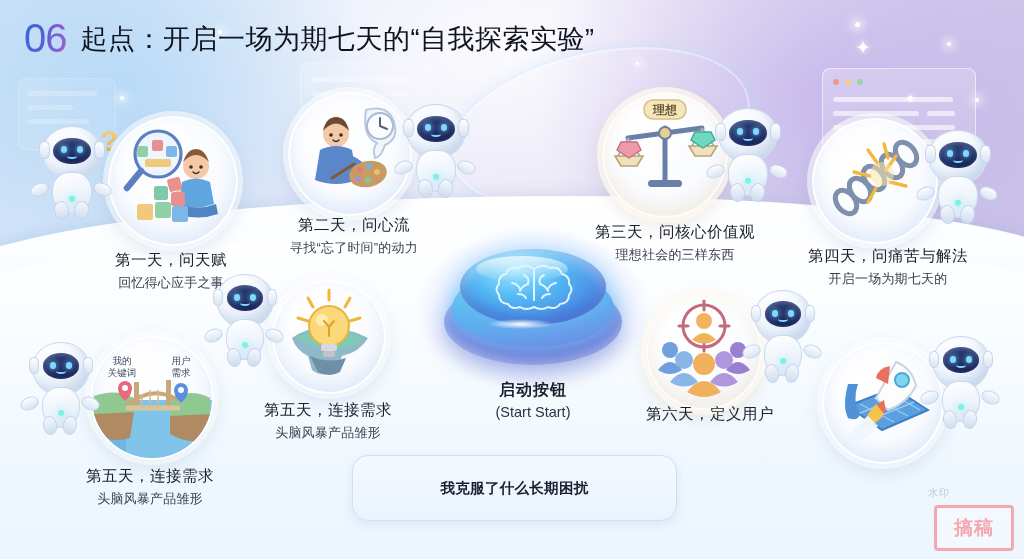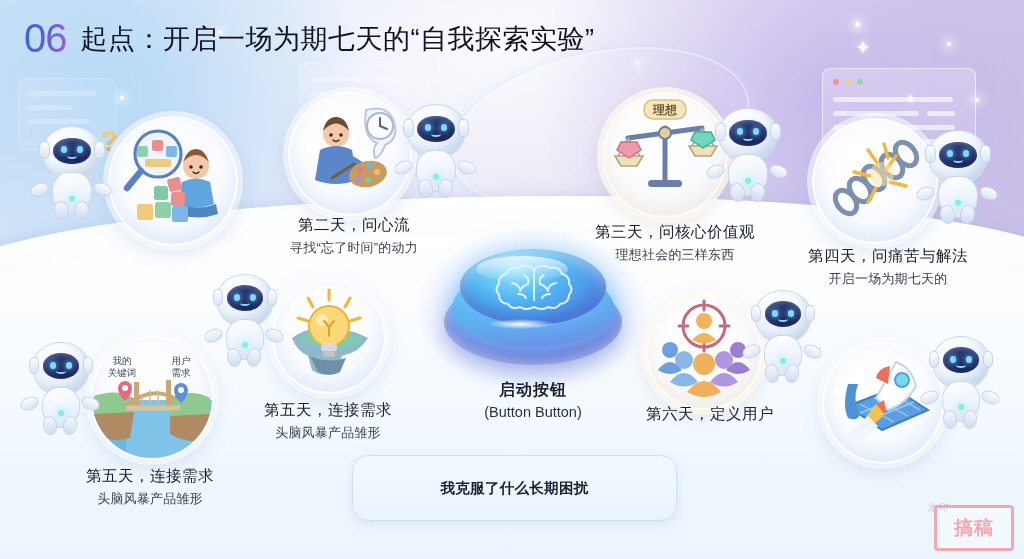--- a/index.html
+++ b/index.html
@@ -135,21 +135,21 @@
     background:linear-gradient(100deg,#3566dd 0%,#5a5fd6 48%,#a85fcd 100%);
     -webkit-background-clip:text;background-clip:text;color:transparent;}
   #title .txt{font-size:27px;font-weight:normal;color:#10141f;letter-spacing:.5px;}
 
   
   #watermark{position:absolute;right:10px;bottom:8px;width:74px;height:40px;
     border:3px solid #f2a8ae;border-radius:4px;background:rgba(255,255,255,.35);
     display:flex;align-items:center;justify-content:center;
     font-size:19px;font-weight:bold;color:#f2a8ae;letter-spacing:1px;
     font-family:"DejaVu Sans",sans-serif;}
-  #wm-top{position:absolute;right:74px;bottom:44px;font-size:10px;color:#b9c6da;letter-spacing:1px;}
+  #wm-top{position:absolute;right:74px;bottom:59px;font-size:10px;color:#b9c6da;letter-spacing:1px;}
 
   
   .ill{position:relative;width:100%;height:100%;}
 </style>
 </head>
 <body>
 
 <div id="stage">
 
   <div class="bg-base"></div>
@@ -249,20 +249,24 @@
         </div>
       <div class="rb-body">
           <span class="rb-core"></span>
         </div>
       <span class="rb-arm l"></span>
         <span class="rb-arm r"></span>
       <span class="rb-leg l"></span>
         <span class="rb-leg r"></span>
     </div>
     <span class="qmark" style="left:-8px;top:8px;">?</span>
+  </div>
+  <div class="cap" style="left:61px;top:250px;width:220px;">
+    <div class="t1">第一天，问天赋</div>
+    <div class="t2">回忆得心应手之事</div>
   </div>
 
   <div class="node" style="left:288px;top:92px;">
     <div class="bubble" style="width:120px;height:120px;">
       <div class="ill">
         <svg width="120" height="120" viewBox="0 0 120 120">
           <circle cx="46" cy="40" r="13" fill="#f5c9a8"></circle>
           <path d="M33 37 q13 -15 26 0 q-3 -14 -13 -14 q-10 0 -13 14z" fill="#6d4a30"></path>
           <circle cx="41" cy="41" r="1.8" fill="#3a2a20"></circle>
             <circle cx="51" cy="41" r="1.8" fill="#3a2a20"></circle>
@@ -607,21 +611,21 @@
         <path d="M24 22 q6 1 8 6"></path>
           <path d="M68 22 q-6 1 -8 6"></path>
         <path d="M30 33 q6 0 8 4"></path>
           <path d="M62 33 q-6 0 -8 4"></path>
       </g>
     </svg>
     <div class="btn-spark"></div>
   </div>
   <div id="start-label">
     <div class="sl1">启动按钮</div>
-    <div class="sl2">(Button Button)</div>
+    <div class="sl2">(Start Start)</div>
   </div>
 
   <div class="callout-tip"></div>
   <div id="callout">
     <div class="c2">我克服了什么长期困扰</div>
   </div>
 
   <div id="wm-top">水印</div>
   <div id="watermark">搞稿</div>
 

